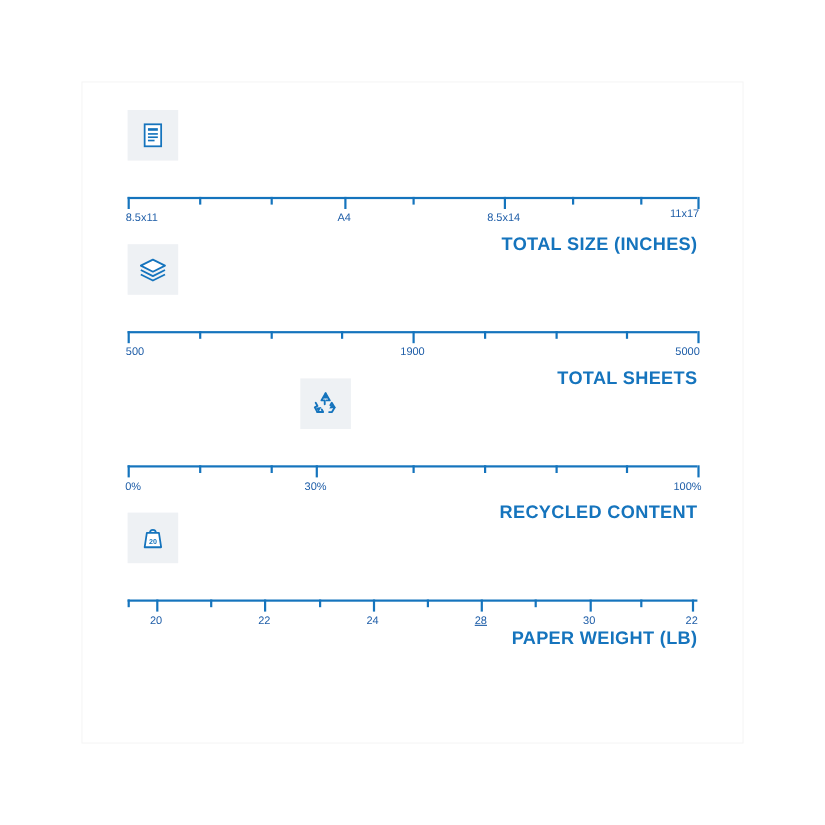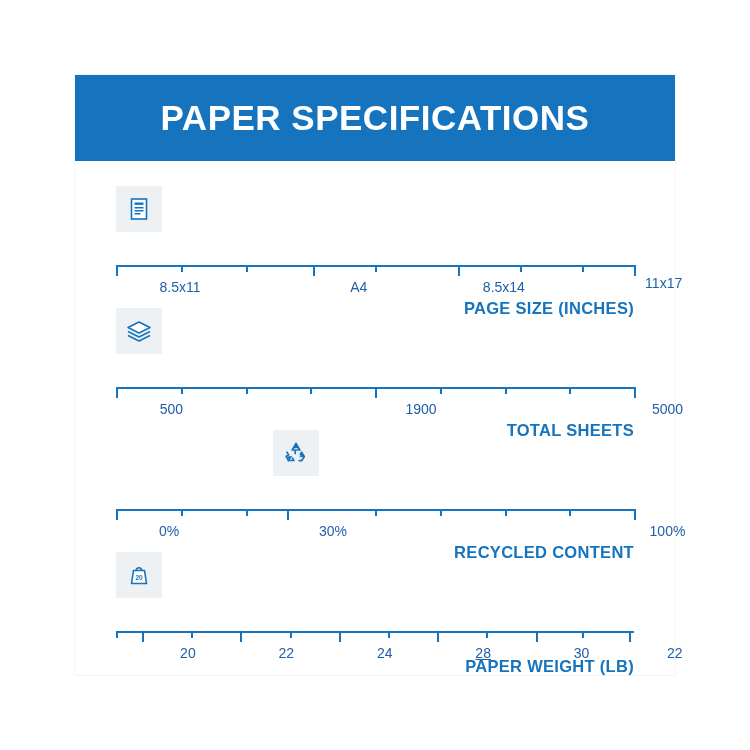--- a/index.html
+++ b/index.html
@@ -76,46 +76,42 @@
     position: absolute;
     top: 0;
     width: 2px;
     background: #1574bd;
   }
   .tick.major { height: 11px; }
   .tick.minor { height: 7px; }
 
   .tick-label {
     position: absolute;
-    font-size: 14px;
+    font-size: 10px;
     color: #1f5ea8;
     font-weight: normal;
     white-space: nowrap;
     transform: translateX(-50%);
-    margin-left: 46px;
   }
 
   .spec-title {
     position: absolute;
     right: 0;
     font-size: 16.5px;
     font-weight: bold;
     color: #1574bd;
     letter-spacing: 0.3px;
     text-align: right;
   }
 </style>
 </head>
 <body>
 
 <div class="card">
 
-  <div class="header">
-    <div class="header-title">PAPER SPECIFICATIONS</div>
-  </div>
 
   <div class="body">
 
     <div class="spec" style="top:0;">
       <div class="icon-tile" style="left:41px; top:25px;">
         <span>
           <svg width="26" height="26" viewBox="0 0 26 26">
             <rect x="5.5" y="3" width="15" height="20" fill="#ffffff" stroke="#1574bd" stroke-width="1.6"></rect>
             <rect x="8.5" y="6.5" width="9" height="2.4" fill="#1574bd"></rect>
             <rect x="8.5" y="11" width="9" height="1.5" fill="#1574bd"></rect>
@@ -134,21 +130,21 @@
         <div class="tick major" style="left:66%;"></div>
         <div class="tick minor" style="left:78%;"></div>
         <div class="tick minor" style="left:90%;"></div>
         <div class="tick major" style="left:100%;"></div>
 
         <div class="tick-label" style="left:0%; top:14px; transform:translateX(-6%);">8.5x11</div>
         <div class="tick-label" style="left:38%; top:14px;">A4</div>
         <div class="tick-label" style="left:66%; top:14px;">8.5x14</div>
         <div class="tick-label" style="left:100%; top:10px; transform:translateX(-94%);">11x17</div>
       </div>
-      <div class="spec-title" style="top:138px; right:41px;">PAGE SIZE (INCHES)</div>
+      <div class="spec-title" style="top:138px; right:41px;">TOTAL SIZE (INCHES)</div>
     </div>
 
     <div class="spec" style="top:122px;">
       <div class="icon-tile" style="left:41px; top:25px;">
         <span>
           <svg width="28" height="26" viewBox="0 0 28 26">
             <polygon points="14,4 25,9.5 14,15 3,9.5" fill="#ffffff" stroke="#1574bd" stroke-width="1.6" stroke-linejoin="round"></polygon>
             <polyline points="3,13.5 14,19 25,13.5" fill="none" stroke="#1574bd" stroke-width="1.6" stroke-linejoin="round"></polyline>
             <polyline points="3,17.5 14,23 25,17.5" fill="none" stroke="#1574bd" stroke-width="1.6" stroke-linejoin="round"></polyline>
           </svg>

